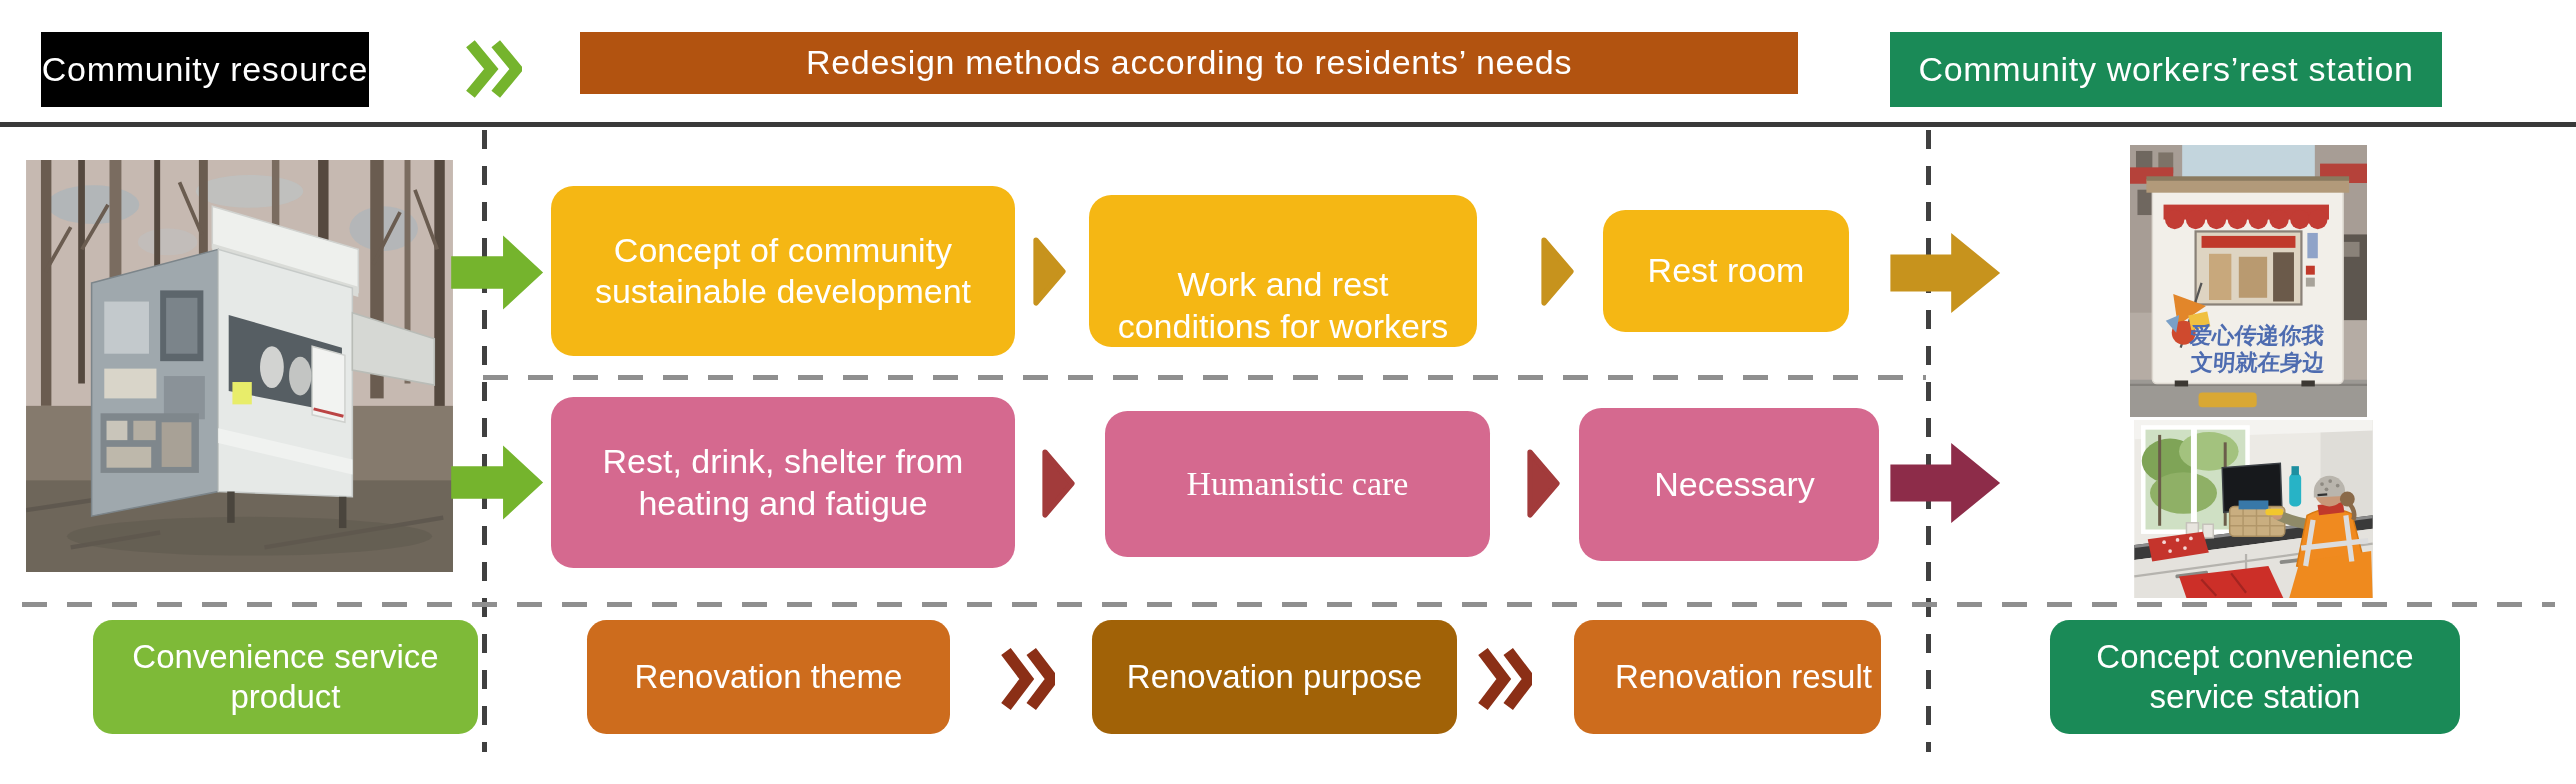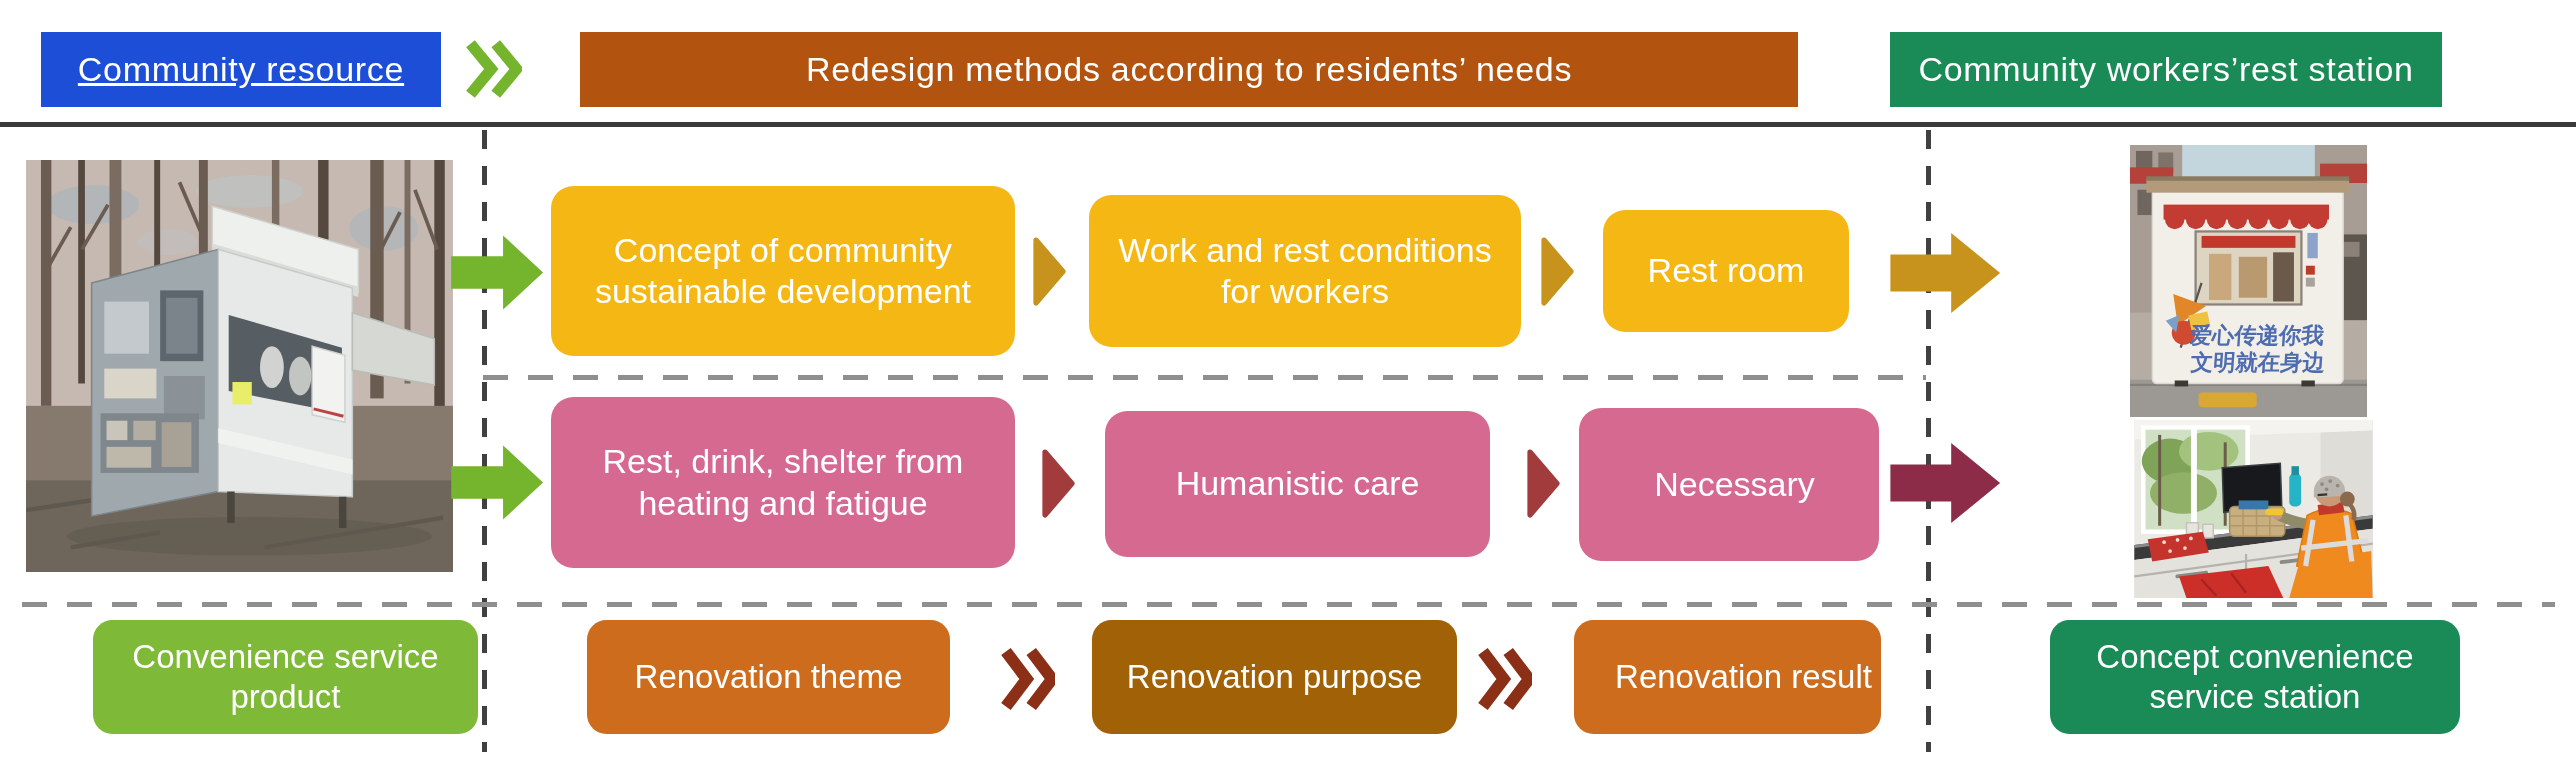--- a/index.html
+++ b/index.html
@@ -7,42 +7,42 @@
     width:2576px;height:784px;background:#ffffff;position:relative;overflow:hidden;
     font-family:"Liberation Sans", sans-serif;
   }
   .abs{position:absolute;}
   .box{
     display:flex;align-items:center;justify-content:center;text-align:center;
     color:#ffffff;line-height:1.22;box-sizing:border-box;
   }
   
   .hdr{font-size:34px;letter-spacing:0.7px;}
-  .hdr-source{left:41px;top:32px;width:400px;height:75px;background:#1d4ed8;text-decoration:underline;}
-  .hdr-banner{left:580px;top:32px;width:1218px;height:75px;background:#b25310;}
+  .hdr-source{left:41px;top:32px;width:328px;height:75px;background:#000000;}
+  .hdr-banner{left:580px;top:32px;width:1218px;height:62px;background:#b25310;}
   .hdr-result{left:1890px;top:32px;width:552px;height:75px;background:#1a8a57;}
   
   .solid-line{left:0;top:122px;width:2576px;height:5.2px;background:#3a3a3a;}
   .vdash{width:4.5px;top:130px;height:622px;
     background:repeating-linear-gradient(180deg,#404040 0 19.4px,transparent 19.4px 36px);}
   .vdash-left{left:482px;}
   .vdash-right{left:1926px;}
   .hdash{height:5.2px;
     background:repeating-linear-gradient(90deg,#8f8f8f 0 25px,transparent 25px 45px);}
   .hdash-mid{left:483px;top:375px;width:1443px;}
   .hdash-bottom{left:22.4px;top:602px;width:2533px;}
   
   .step{border-radius:22.4px;font-size:34px;padding:0 21px;}
   .yellow{background:#f5b714;}
   .pink{background:#d5698f;}
   .y1{left:551px;top:186px;width:464px;height:170px;}
-  .y2{left:1089px;top:195px;width:432px;height:152px;}
+  .y2{left:1089px;top:195px;width:388px;height:152px;align-items:flex-end;}
   .y3{left:1603px;top:210px;width:246px;height:122px;}
   .p1{left:551px;top:397px;width:464px;height:171px;}
-  .p2{left:1105px;top:411px;width:385px;height:146px;}
+  .p2{left:1105px;top:411px;width:385px;height:146px;font-family:Liberation Serif, serif;}
   .p3{left:1579px;top:408px;width:300px;height:153px;padding-left:32px;}
   
   .foot{border-radius:19.4px;font-size:33px;}
   .f-source{left:80px;top:620px;width:385px;height:114px;background:#7eba38;margin-left:13px;}
   .f-s1{left:587px;top:620px;width:363px;height:114px;background:#cd6c1d;align-items:center;}
   .f-s2{left:1092px;top:620px;width:365px;height:114px;background:#a16207;}
   .f-s3{left:1574px;top:620px;width:307px;height:114px;background:#cd6c1d;padding-left:32px;}
   .f-result{left:2050px;top:620px;width:410px;height:114px;background:#1a8a57;}
   svg{display:block;}
 </style>

